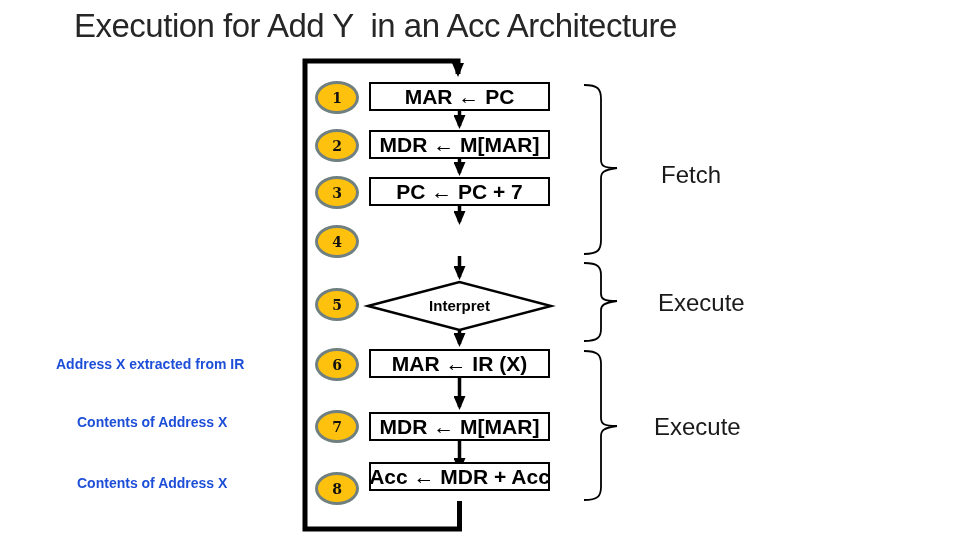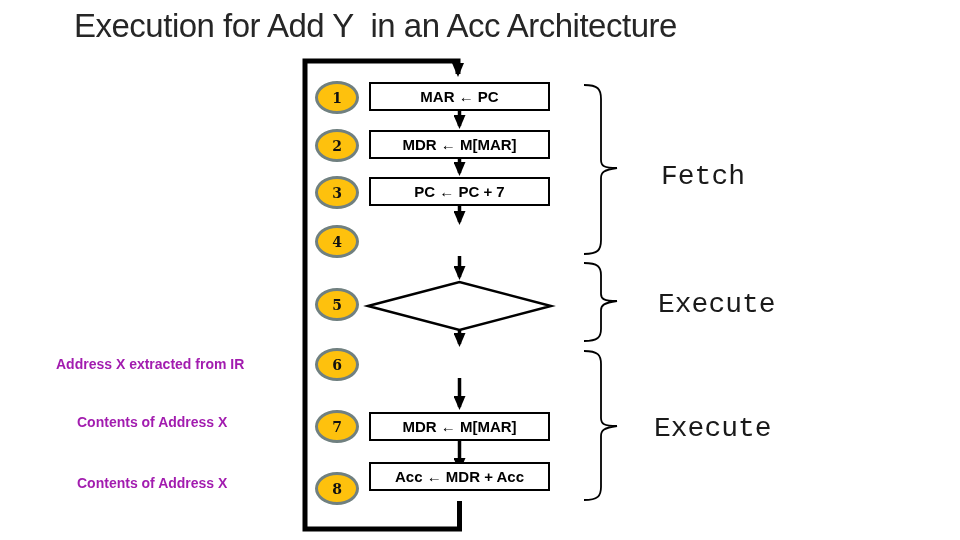--- a/index.html
+++ b/index.html
@@ -11,37 +11,37 @@
     font-size:33px;font-weight:400;color:#262626;
     letter-spacing:-0.5px;white-space:pre;
   }
 
   svg.overlay{position:absolute;left:0;top:0;z-index:1;}
 
   .flowbox{
     position:absolute;left:369px;width:181px;height:29px;box-sizing:border-box;
     border:2px solid #000;background:#fff;z-index:2;
     display:flex;align-items:center;justify-content:center;
-    font-size:15px;font-weight:600;color:#000;white-space:pre;
+    font-size:21px;font-weight:600;color:#000;white-space:pre;
   }
   .badge{
     position:absolute;left:315px;width:44px;height:33px;box-sizing:border-box;
     border:3px solid #708080;border-radius:50%;background:#fec10d;z-index:2;
     display:flex;align-items:center;justify-content:center;
     font-family:"DejaVu Serif",serif;font-weight:700;font-size:14px;color:#111;
   }
   .diamond-label{
     position:absolute;left:369px;top:297px;width:181px;z-index:2;
     text-align:center;font-size:15px;font-weight:700;color:#000;
   }
   .phase{
-    position:absolute;font-size:28px;font-weight:400;color:#1a1a1a;z-index:2;font-family:Liberation Mono, monospace;
+    position:absolute;font-size:24px;font-weight:400;color:#1a1a1a;z-index:2;
   }
   .ann{
-    position:absolute;font-size:14px;font-weight:600;color:#a21caf;
+    position:absolute;font-size:14px;font-weight:600;color:#1d4ed8;
     line-height:20px;z-index:2;
   }
 </style>
 </head>
 <body>
 
 <div class="slide">
 
   <div class="title">Execution for Add Y  in an Acc Architecture</div>
 
@@ -74,20 +74,22 @@
   <div class="badge" style="top:176px">3</div>
   <div class="badge" style="top:225px">4</div>
   <div class="badge" style="top:288px">5</div>
   <div class="badge" style="top:348px">6</div>
   <div class="badge" style="top:410px">7</div>
   <div class="badge" style="top:472px">8</div>
 
   <div class="flowbox" style="top:82px">MAR ← PC</div>
   <div class="flowbox" style="top:130px">MDR ← M[MAR]</div>
   <div class="flowbox" style="top:177px">PC ← PC + 7</div>
+  <div class="diamond-label">Interpret</div>
+  <div class="flowbox" style="top:349px">MAR ← IR (X)</div>
   <div class="flowbox" style="top:412px">MDR ← M[MAR]</div>
   <div class="flowbox" style="top:462px">Acc ← MDR + Acc</div>
 
   <div class="phase" style="left:661px;top:161px">Fetch</div>
   <div class="phase" style="left:658px;top:289px">Execute</div>
   <div class="phase" style="left:654px;top:413px">Execute</div>
 
   <div class="ann" style="left:56px;top:354px">Address X extracted from IR</div>
   <div class="ann" style="left:77px;top:412px">
     <div>Contents of Address X</div>

